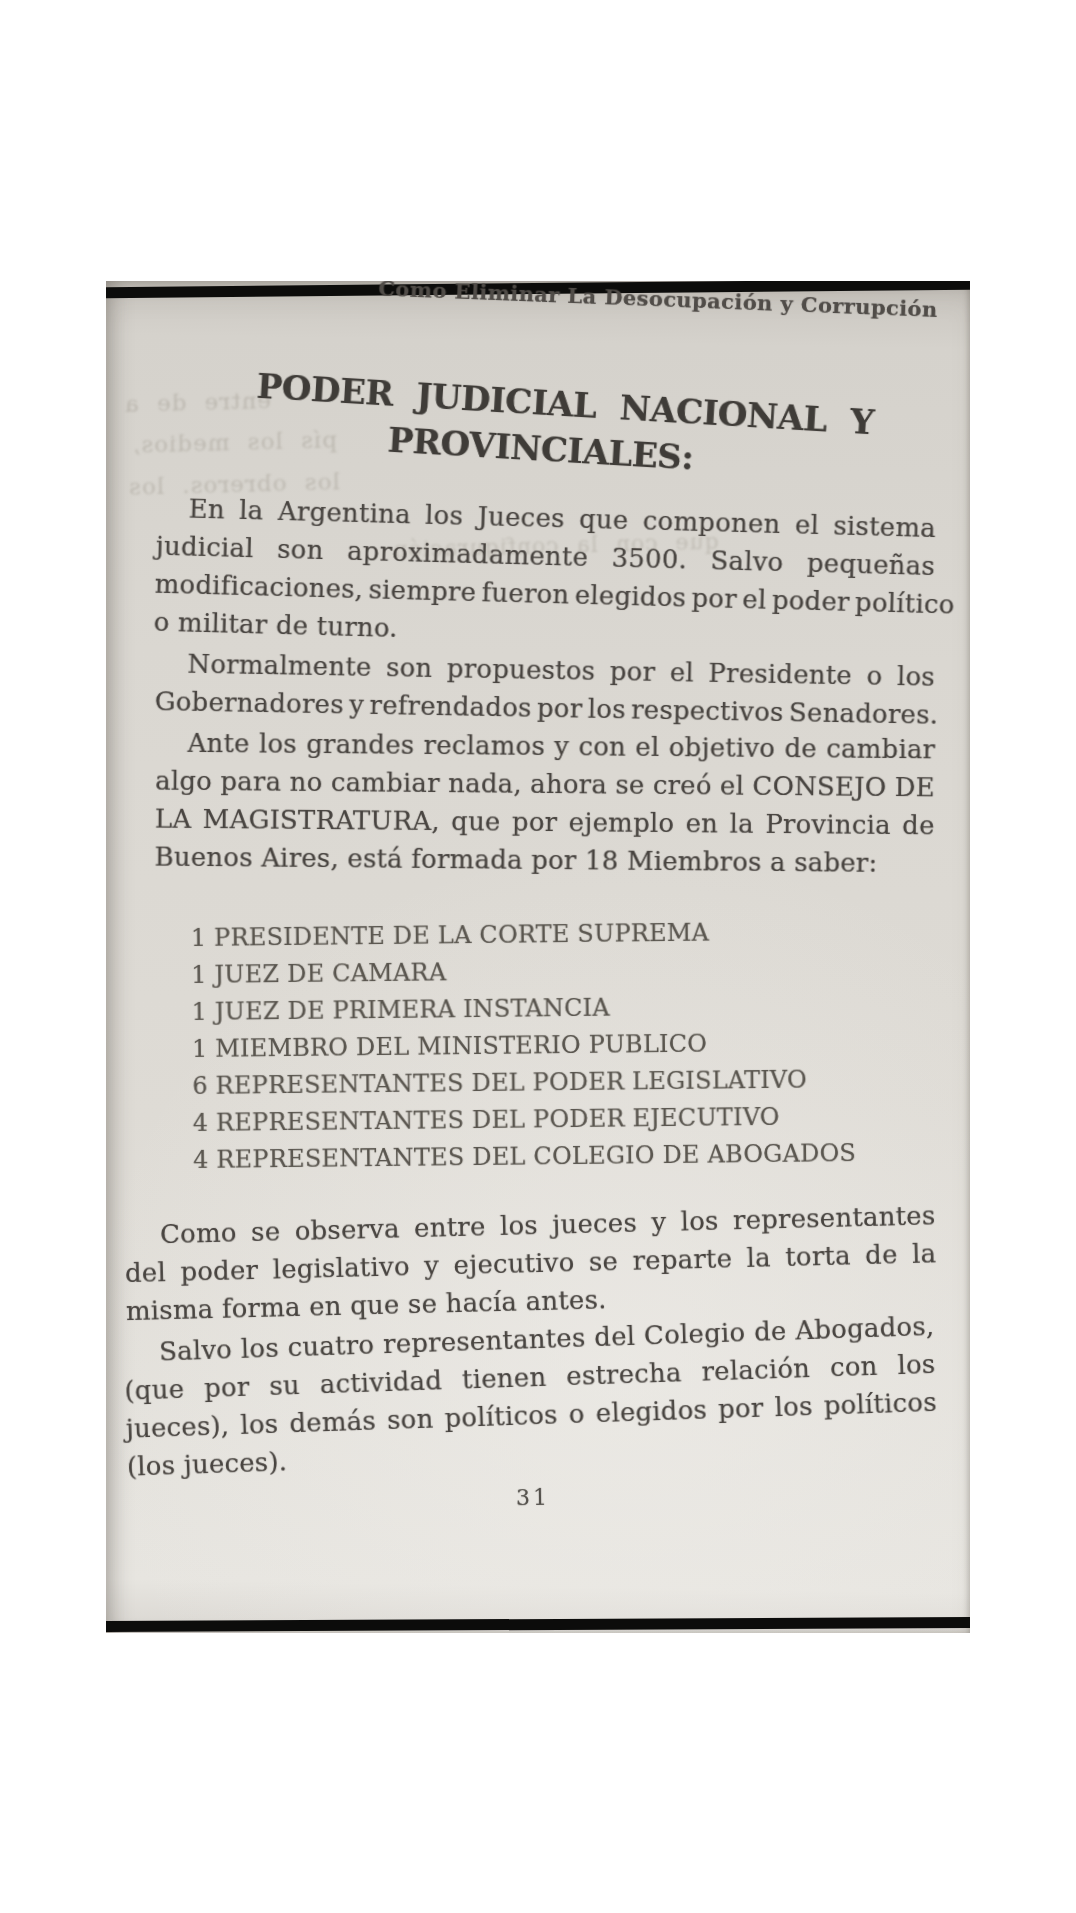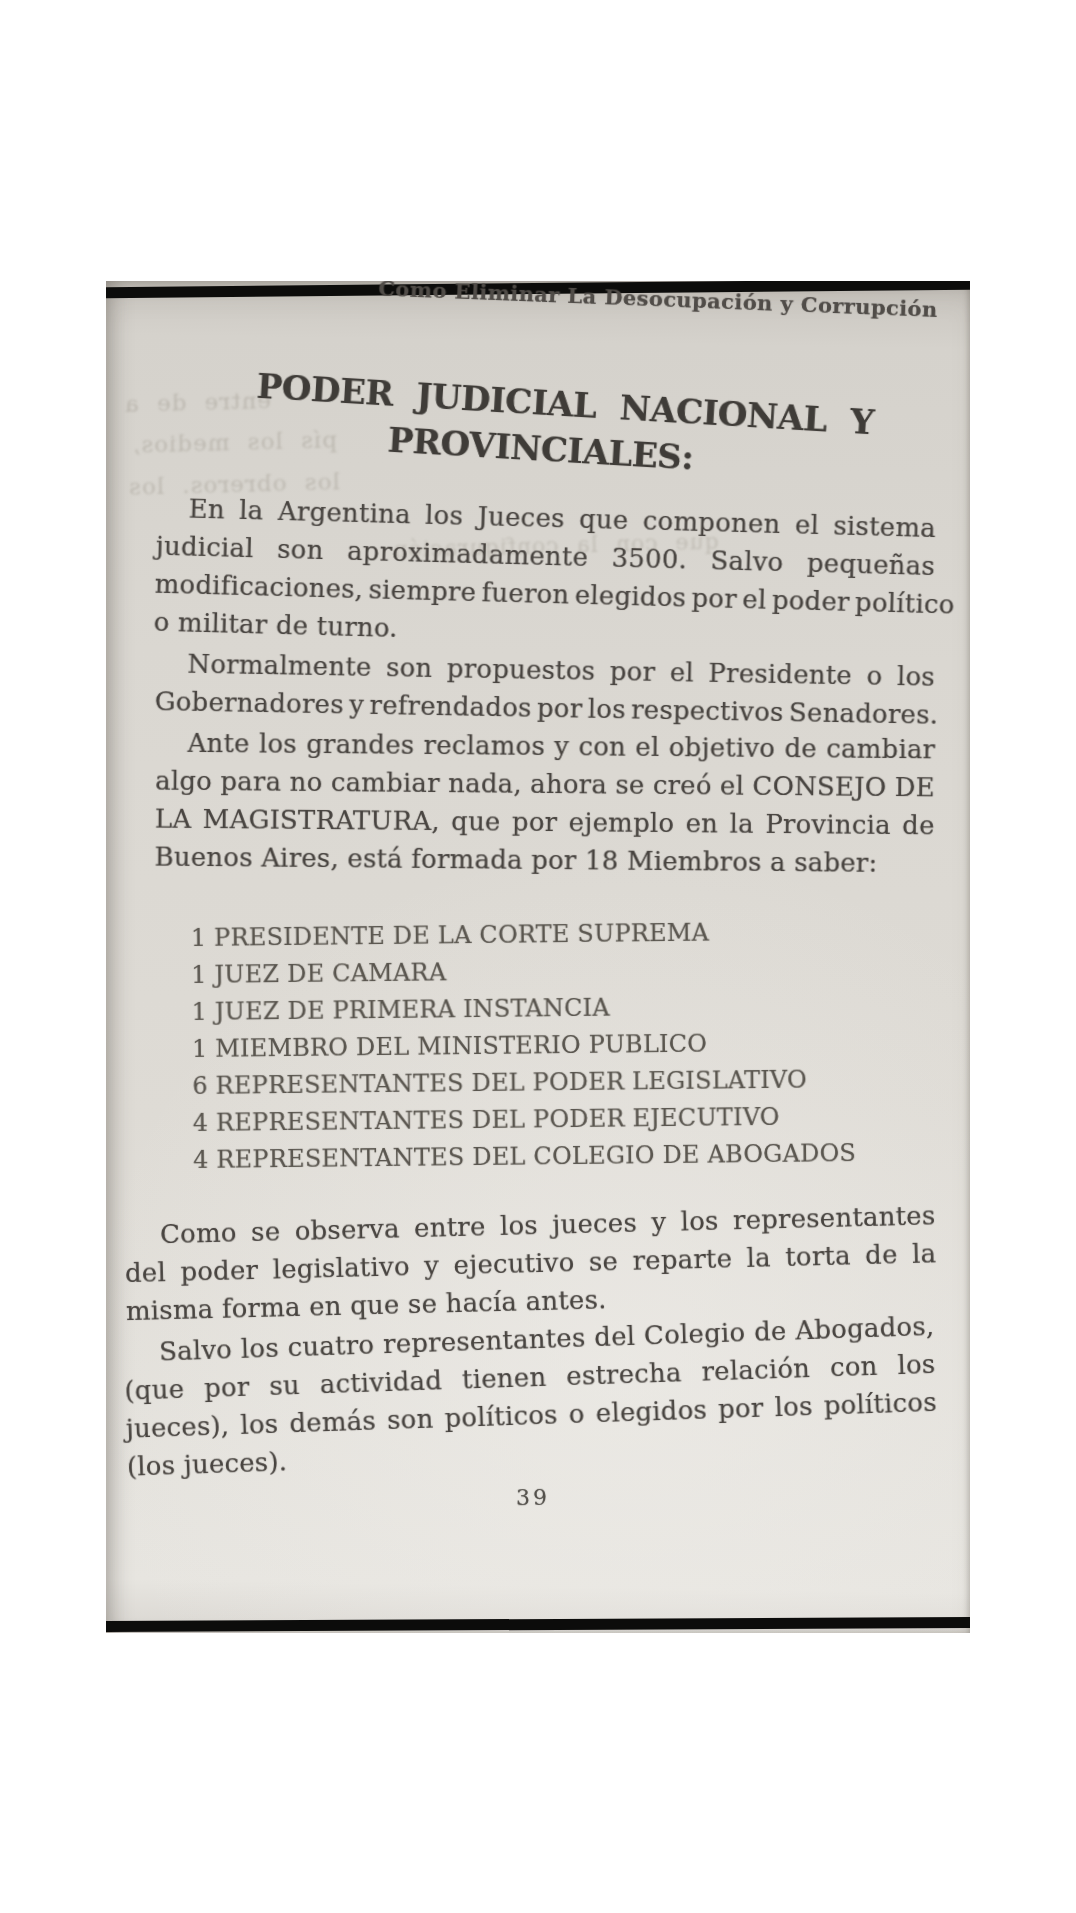--- a/index.html
+++ b/index.html
@@ -108,17 +108,17 @@
     </div>
 
     <div class="para p5">
       <div class="row ind"><span class="txt" style="word-spacing: 0.396275px;">Salvo los cuatro representantes del Colegio de Abogados,</span></div>
       <div class="row"><span class="txt" style="word-spacing: 11.5149px;">(que por su actividad tienen estrecha relación con los</span></div>
       <div class="row"><span class="txt" style="word-spacing: 2.72228px;">jueces), los demás son políticos o elegidos por los políticos</span></div>
       <div class="row"><span class="txt">(los jueces).</span></div>
     </div>
 
     <div class="pnum">
-      <span class="txt">39</span>
+      <span class="txt">31</span>
     </div>
 
   </div>
 </div>
 
 </body></html>

